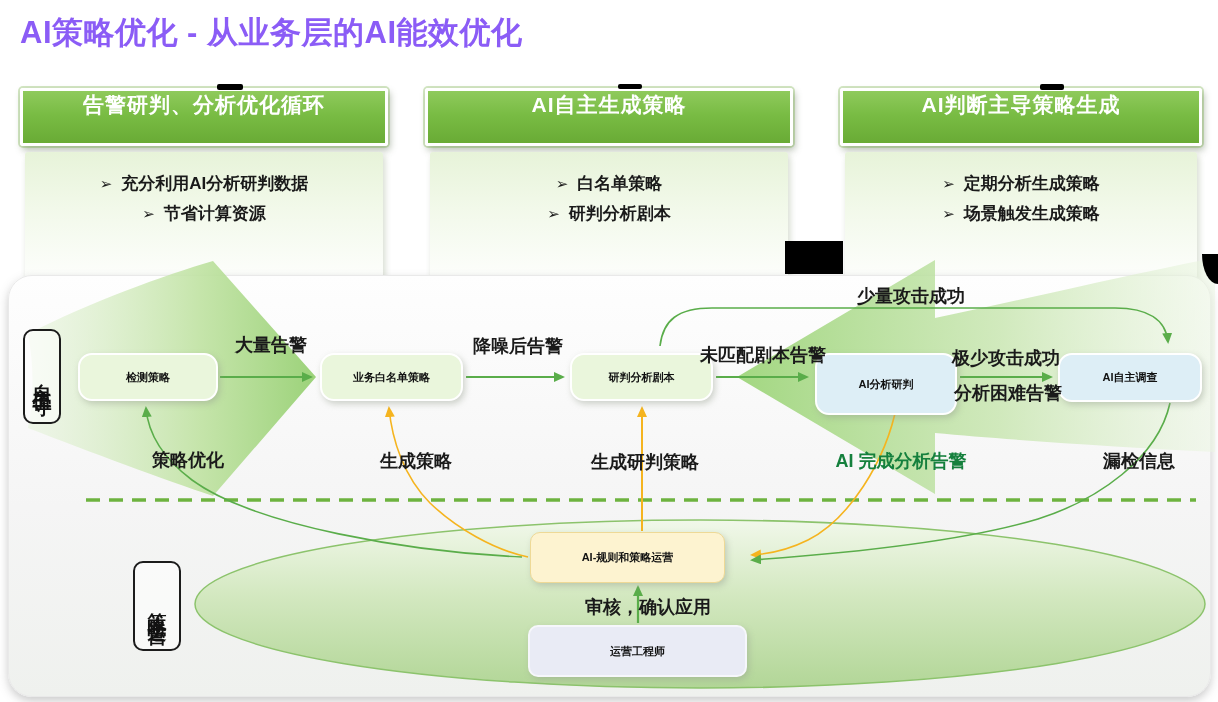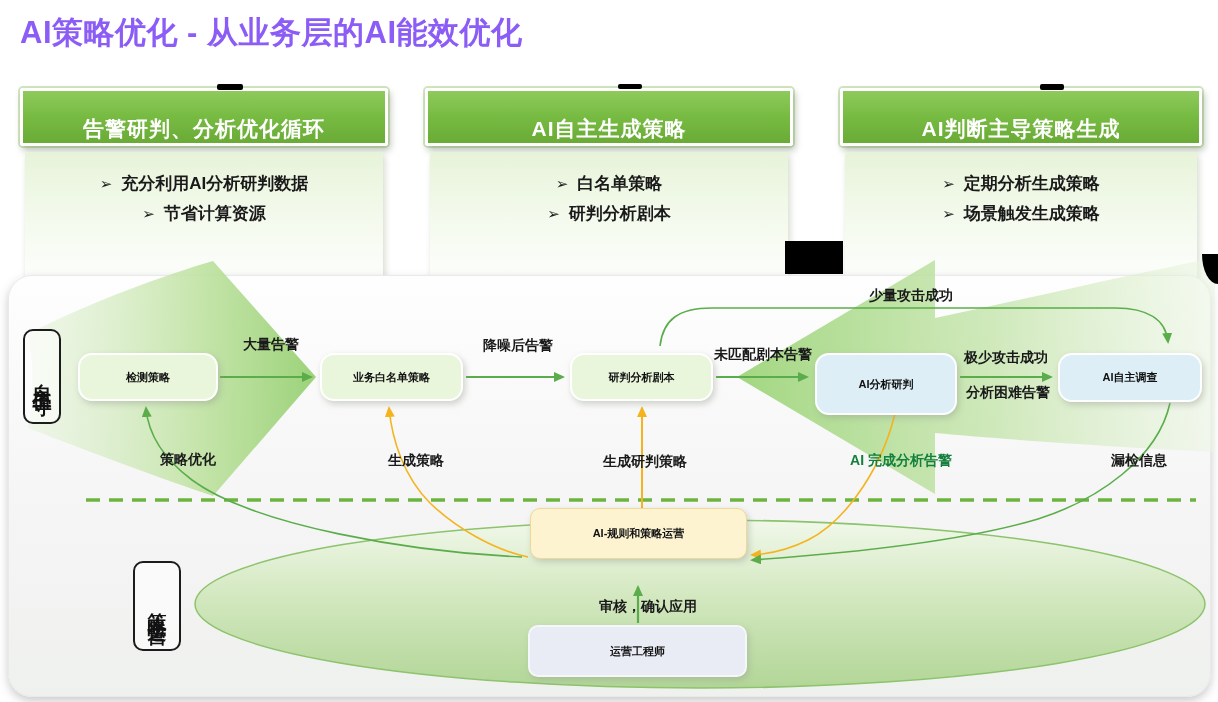--- a/index.html
+++ b/index.html
@@ -12,21 +12,21 @@
   .abs{position:absolute;}
   .title{
     left:20px;top:12px;font-size:31px;font-weight:900;letter-spacing:.5px;color:#8b5cf6;
     white-space:nowrap;z-index:1;
   }
   .hdr{
     height:58px;z-index:1;
     background:linear-gradient(180deg,#8fca5c 0%,#79bc44 45%,#69ab35 100%);
     border:3px solid #ffffff;border-radius:3px;box-sizing:border-box;
     box-shadow:0 0 0 2px rgba(125,180,80,.35), 2px 4px 7px rgba(90,110,80,.45);
-    display:flex;align-items:flex-end;justify-content:center;
+    display:flex;align-items:flex-start;justify-content:center;
   }
   .hdr span{font-size:21px;font-weight:800;color:#ffffff;letter-spacing:1px;white-space:nowrap;}
   .panel{
     z-index:1;border-radius:3px;
     background:linear-gradient(180deg,#e7f3d9 0%,#f2f9ea 45%,#fdfefc 100%);
     box-shadow:2px 3px 6px rgba(150,165,135,.40);
     display:flex;flex-direction:column;align-items:center;
     padding-top:20px;box-sizing:border-box;gap:7px;
   }
   .bullet{font-size:17px;font-weight:600;color:#1a1a1a;white-space:nowrap;line-height:23px;}
@@ -51,21 +51,21 @@
   .node.gray{background:#e9ebf5;border:2px solid #f6f7fb;border-radius:10px;}
   .lane{
     z-index:5;box-sizing:border-box;border:2.5px solid #1c1c1c;border-radius:10px;
     display:flex;align-items:center;justify-content:center;
     writing-mode:vertical-rl;text-orientation:upright;
     font-size:19px;font-weight:700;letter-spacing:4px;color:#111;
     background:rgba(255,255,255,.55);
   }
   .elabel{
     z-index:5;transform:translate(-50%,-50%);
-    font-size:14px;font-weight:700;color:#1a1a1a;white-space:nowrap;
+    font-size:18px;font-weight:700;color:#1a1a1a;white-space:nowrap;
   }
   .elabel.hl{color:#15803d;}
 </style>
 </head>
 <body>
 
 <div class="abs title">AI策略优化 - 从业务层的AI能效优化</div>
 
 <div class="abs hdr" style="left:20px;top:88px;width:368px;">
   <span>告警研判、分析优化循环</span>
@@ -151,21 +151,21 @@
 <div class="abs artifact" style="left:1040px;top:84px;width:24px;height:6px;border-radius:2px;"></div>
 
 <div class="abs lane" style="left:23px;top:329px;width:38px;height:95px;">自主值守</div>
 <div class="abs lane" style="left:133px;top:561px;width:48px;height:90px;">策略运营</div>
 
 <div class="abs node green" style="left:78px;top:353px;width:140px;height:48px;">检测策略</div>
 <div class="abs node green" style="left:320px;top:353px;width:143px;height:48px;">业务白名单策略</div>
 <div class="abs node green" style="left:570px;top:353px;width:143px;height:48px;">研判分析剧本</div>
 <div class="abs node blue" style="left:815px;top:353px;width:142px;height:62px;">AI分析研判</div>
 <div class="abs node blue" style="left:1058px;top:353px;width:144px;height:49px;">AI自主调查</div>
-<div class="abs node yellow" style="left:530px;top:508px;width:217px;height:51px;">AI-规则和策略运营</div>
+<div class="abs node yellow" style="left:530px;top:532px;width:195px;height:51px;">AI-规则和策略运营</div>
 <div class="abs node gray" style="left:528px;top:625px;width:219px;height:52px;">运营工程师</div>
 
 <div class="abs elabel" style="left:271px;top:345px;">大量告警</div>
 <div class="abs elabel" style="left:518px;top:346px;">降噪后告警</div>
 <div class="abs elabel" style="left:763px;top:355px;">未匹配剧本告警</div>
 <div class="abs elabel" style="left:1006px;top:358px;">极少攻击成功</div>
 <div class="abs elabel" style="left:1008px;top:393px;">分析困难告警</div>
 <div class="abs elabel" style="left:911px;top:296px;">少量攻击成功</div>
 <div class="abs elabel" style="left:188px;top:460px;">策略优化</div>
 <div class="abs elabel" style="left:416px;top:461px;">生成策略</div>

